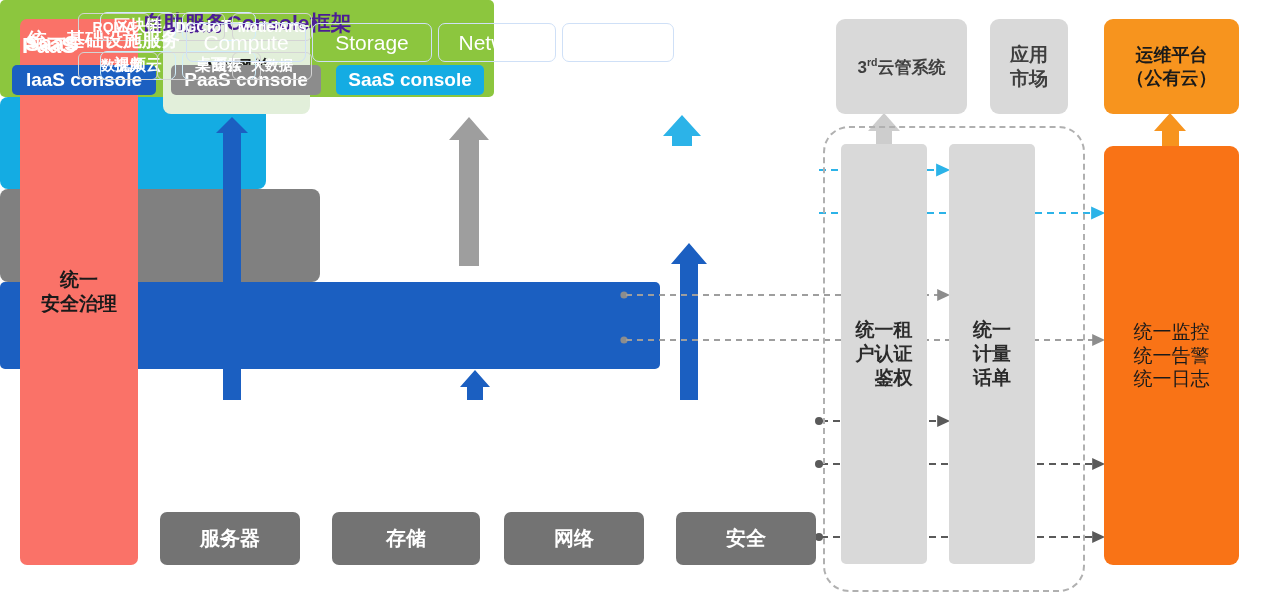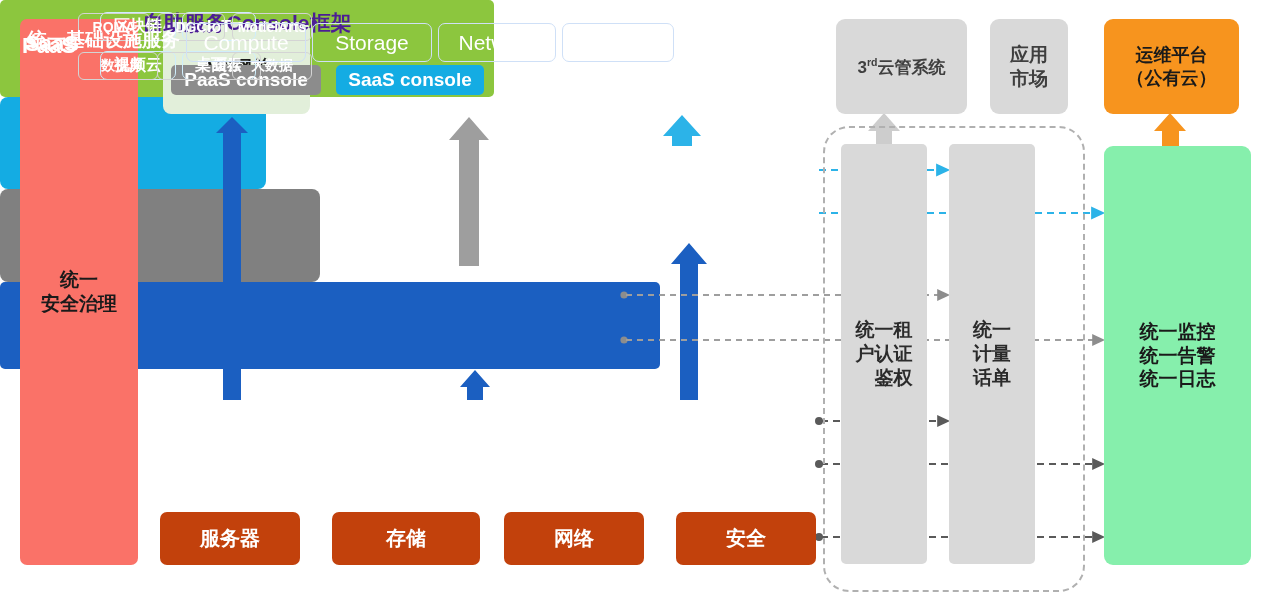--- a/index.html
+++ b/index.html
@@ -27,22 +27,22 @@
   #chip-saas{left:336px;width:148px;background:#14ace3;}
   
   #third-cloud{left:836px;top:19px;width:131px;height:95px;background:#d9d9d9;
         border-radius:9px;color:#3f3f3f;font-size:17px;font-weight:600;}
   #app-market{left:990px;top:19px;width:78px;height:95px;background:#d9d9d9;
         border-radius:9px;color:#3f3f3f;font-size:19px;font-weight:600;}
   
   #ops-top{left:1104px;top:19px;width:135px;height:95px;background:#f7941e;
         border-radius:9px;color:#1a1a1a;font-size:18px;font-weight:600;}
   
-  #ops-col{left:1104px;top:146px;width:147px;height:419px;background:#86efac;
-        border-radius:9px;color:#1a1a1a;font-size:19px;font-weight:700;}
+  #ops-col{left:1104px;top:146px;width:135px;height:419px;background:#f97316;
+        border-radius:9px;color:#1a1a1a;font-size:19px;font-weight:400;}
   
   #saas-panel{left:553px;top:146px;width:266px;height:92px;background:#14ace3;
         border-radius:8px;display:block;}
   #saas-label{position:absolute;left:12px;top:31px;width:80px;color:#fff;
         font-size:22px;font-weight:600;text-align:center;}
   .saas-chip{position:absolute;height:27px;border:1.6px solid #cfeefc;
         border-radius:7px;color:#fff;font-size:16px;font-weight:600;
         display:flex;align-items:center;justify-content:center;}
   
   #paas-panel{left:305px;top:266px;width:320px;height:93px;background:#808080;
@@ -54,21 +54,21 @@
         display:flex;align-items:center;justify-content:center;}
   
   #infra-bar{left:160px;top:400px;width:660px;height:87px;background:#1b5fc1;
         border-radius:5px;display:block;}
   #infra-label{position:absolute;left:14px;top:27px;width:180px;color:#fff;
         font-size:19px;font-weight:600;text-align:center;}
   .infra-chip{position:absolute;top:23px;height:37px;border:1.7px solid #cfe0f7;
         border-radius:7px;color:#fff;font-size:21px;font-weight:500;
         display:flex;align-items:center;justify-content:center;}
   
-  .hw-box{position:absolute;top:512px;height:53px;background:#c2410c;
+  .hw-box{position:absolute;top:512px;height:53px;background:#737373;
         border-radius:7px;color:#fff;font-size:20px;font-weight:600;
         display:flex;align-items:center;justify-content:center;}
   
   #dashed-container{position:absolute;left:823px;top:126px;width:262px;height:466px;
         border:2.2px dashed #b0b0b0;border-radius:26px;box-sizing:border-box;}
   .grey-col{position:absolute;width:86px;background:#d9d9d9;border-radius:5px;
         color:#2b2b2b;font-size:19px;font-weight:600;display:flex;
         align-items:center;justify-content:center;text-align:right;line-height:1.25;}
   #auth-col{left:841px;top:144px;height:420px;}
   #billing-col{left:949px;top:144px;height:420px;}
@@ -164,20 +164,21 @@
       <div>安全治理</div>
     </div>
   </div>
 
   <div class="box" id="api-gw">
     <span>API网关</span>
   </div>
 
   <div id="console-frame">
     <div id="console-title">自助服务Console框架</div>
+    <div class="console-chip" id="chip-iaas">IaaS console</div>
     <div class="console-chip" id="chip-paas">PaaS console</div>
     <div class="console-chip" id="chip-saas">SaaS console</div>
   </div>
 
   <div class="box" id="third-cloud">
     <div><span>3</span><span class="sup">rd</span><span>云管系统</span></div>
   </div>
 
   <div class="box" id="ops-top">
     <div>

